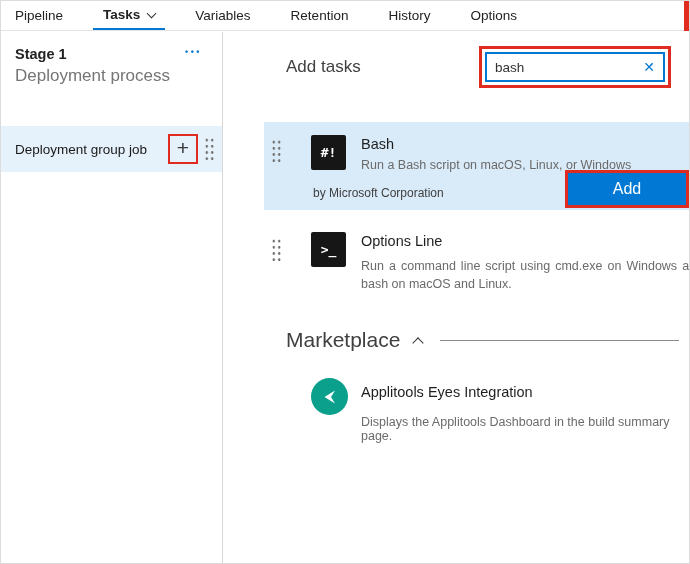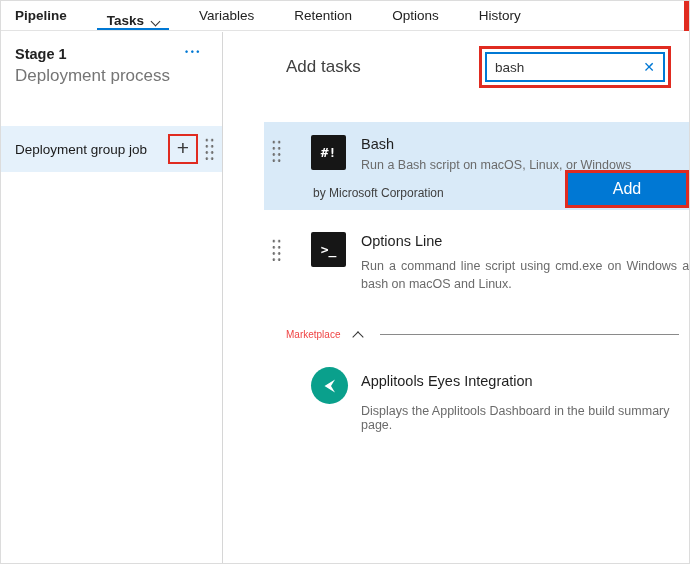--- a/index.html
+++ b/index.html
@@ -3,22 +3,22 @@
 <meta charset="utf-8">
 <style>
   * { box-sizing: border-box; margin: 0; padding: 0; }
   html, body { width: 690px; height: 564px; }
   body { font-family: "Liberation Sans", sans-serif; color: #333; background: #fff; }
   .page { position: relative; width: 690px; height: 564px; background: #fff; border: 1px solid #dcdcdc; overflow: hidden; }
 
   
   .topnav { height: 30px; display: flex; align-items: stretch; border-bottom: 1px solid #e3e3e3; position: relative; background: #fff; }
   .nav-item { display: flex; align-items: center; padding: 0 10px; margin: 0 10px; font-size: 13.5px; color: #222; cursor: pointer; white-space: nowrap; }
-  .nav-item.first { margin-left: 4px; font-weight: bold; }
-  .nav-item.active { font-weight: bold; border-bottom: 2px solid var(--accent, #0078d4); align-items: flex-end; }
+  .nav-item.first { margin-left: 4px; }
+  .nav-item.active { font-weight: bold; border-bottom: 2px solid var(--accent, #0078d4); }
   .chev-down { width: 7px; height: 7px; border-right: 1.6px solid #333; border-bottom: 1.6px solid #333; transform: rotate(45deg); display: inline-block; margin-left: 8px; margin-bottom: 3px; }
   .nav-red-edge { position: absolute; right: 0; top: 0; width: 5px; height: 30px; background: var(--annotation, #e02b20); }
 
   
   .left-panel { position: absolute; top: 31px; left: 0; width: 222px; bottom: 0; background: #fff; border-right: 1px solid #d6d6d6; }
   .stage-header { padding: 14px 14px 0 14px; position: relative; }
   .stage-title { font-size: 14.5px; font-weight: bold; color: #222; }
   .stage-subtitle { font-size: 17px; color: #757575; margin-top: 4px; }
   .stage-menu { position: absolute; right: 20px; top: 16px; color: var(--accent, #0078d4); font-size: 9px; font-weight: bold; letter-spacing: 2.5px; cursor: pointer; line-height: 1; }
 
@@ -51,21 +51,21 @@
   .selected .task-desc { top: 36px; width: 340px; }
   .publisher { position: absolute; left: 49px; bottom: 10px; font-size: 12px; color: #3f3f3f; }
   .add-annot { position: absolute; right: 0; bottom: 2px; border: 3px solid var(--annotation, #e02b20); }
   .add-btn { width: 118px; height: 32px; background: var(--accent, #0078d4); color: #fff; font-size: 16px; display: flex; align-items: center; justify-content: center; cursor: pointer; border: none; font-family: inherit; }
   .plain .grip { top: 9px; }
   .plain .task-icon { top: 4px; }
   .plain .task-name { top: 5px; }
   .plain .task-desc { top: 29px; width: 342px; text-align: justify; line-height: 18px; }
 
   .market-header { display: flex; align-items: center; margin: 16px 10px 0 22px; cursor: pointer; }
-  .market-label { font-size: 10px; color: #ef4444; }
+  .market-label { font-size: 21px; color: #404040; }
   .chev-up { width: 8px; height: 8px; border-right: 1.6px solid #333; border-top: 1.6px solid #333; transform: rotate(-45deg); margin-left: 14px; margin-top: 5px; }
   .market-rule { flex: 1; height: 1px; background: #8a8a8a; margin-left: 18px; }
 
   .market-item { position: relative; height: 60px; margin-top: 26px; }
   .market-icon { position: absolute; left: 47px; top: 0; width: 37px; height: 37px; border-radius: 50%; background: var(--applitools-teal, #0aa08c); display: flex; align-items: center; justify-content: center; }
   .market-name { position: absolute; left: 97px; top: 6px; font-size: 14.5px; color: #1f1f1f; }
   .market-desc { position: absolute; left: 97px; top: 29px; font-size: 12.5px; color: #6b6b6b; margin-top: 8px; }
 </style>
 </head>
 <body>
@@ -80,24 +80,24 @@
       <span>Tasks</span>
       <span class="chev-down"></span>
     </div>
     <div class="nav-item">
       <span>Variables</span>
     </div>
     <div class="nav-item">
       <span>Retention</span>
     </div>
     <div class="nav-item">
-      <span>Options</span>
+      <span>History</span>
     </div>
     <div class="nav-item">
-      <span>History</span>
+      <span>Options</span>
     </div>
     <div class="nav-red-edge"></div>
   </div>
 
   <div class="left-panel">
     <div class="stage-header">
       <div class="stage-title">Stage 1</div>
       <div class="stage-subtitle">Deployment process</div>
       <div class="stage-menu">•••</div>
     </div>

